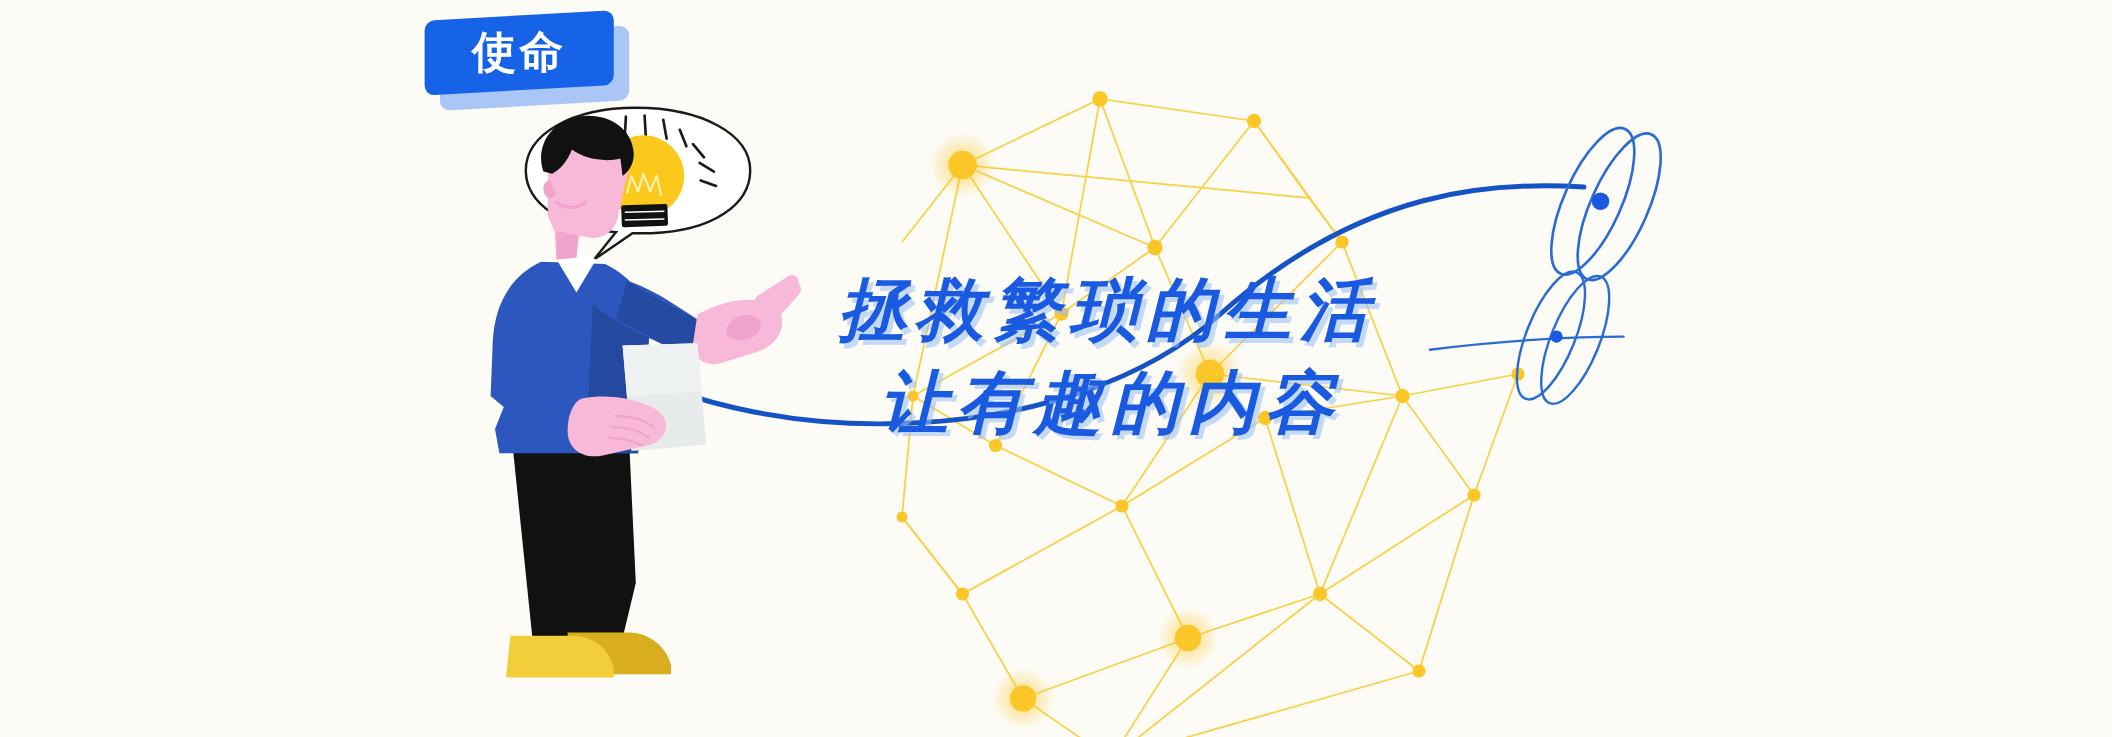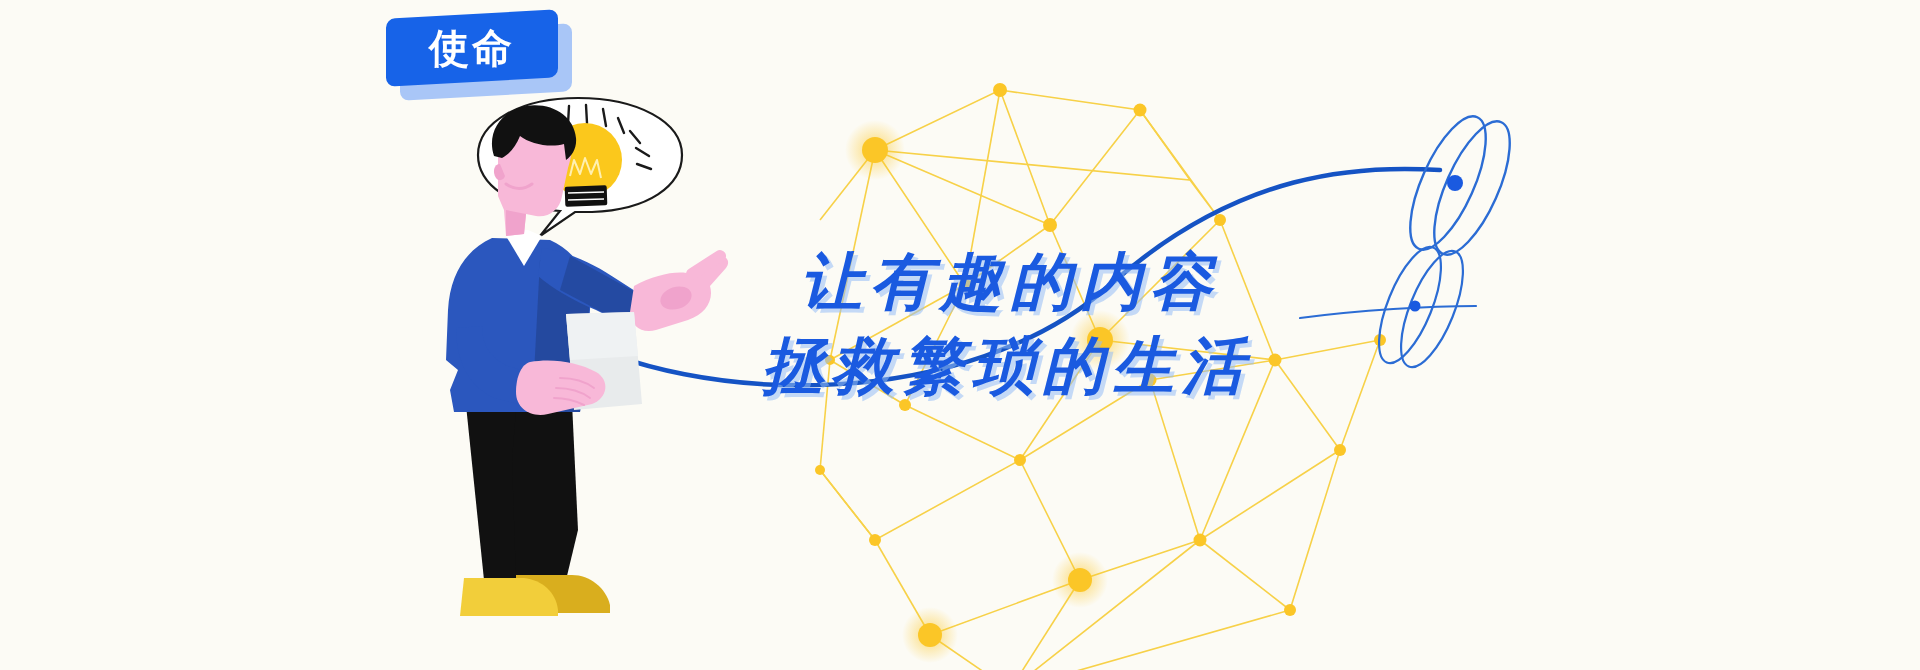--- a/index.html
+++ b/index.html
@@ -303,17 +303,17 @@
         <g stroke="#F0A3CC" stroke-width="2" fill="none" stroke-linecap="round">
           <path d="M140 318 C 154 318, 166 322, 174 328"></path>
           <path d="M136 328 C 150 328, 162 332, 170 338"></path>
           <path d="M134 338 C 146 338, 156 341, 164 345"></path>
         </g>
       </g>
     </svg>
   </div>
 
   <div class="headline">
+    <div class="headline-line l2">拯救繁琐的生活</div>
     <div class="headline-line l1">让有趣的内容</div>
-    <div class="headline-line l2">拯救繁琐的生活</div>
   </div>
 
 </div>
 
 </body></html>

